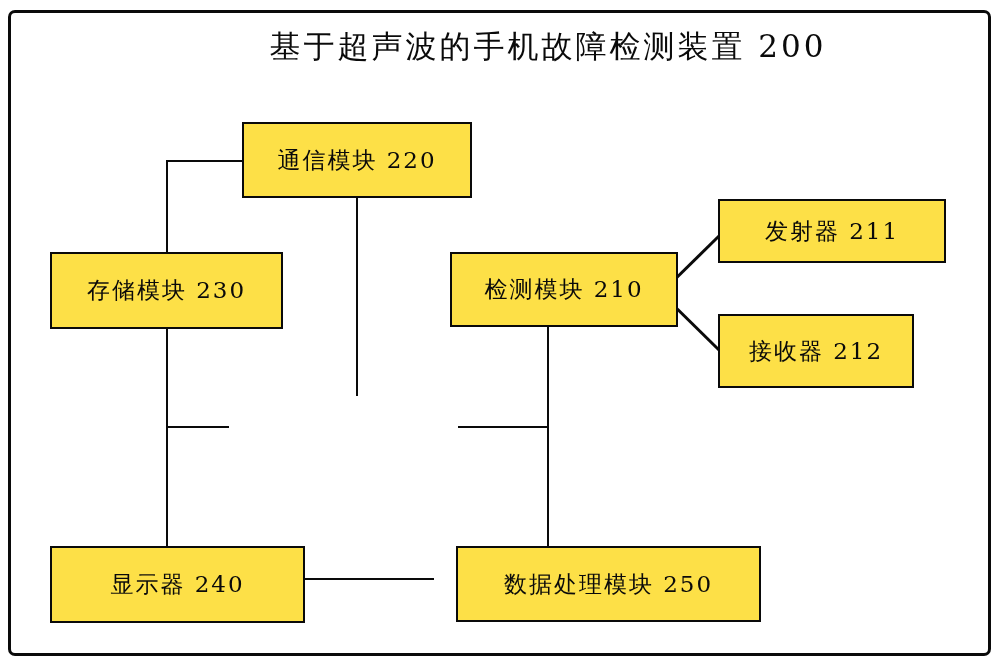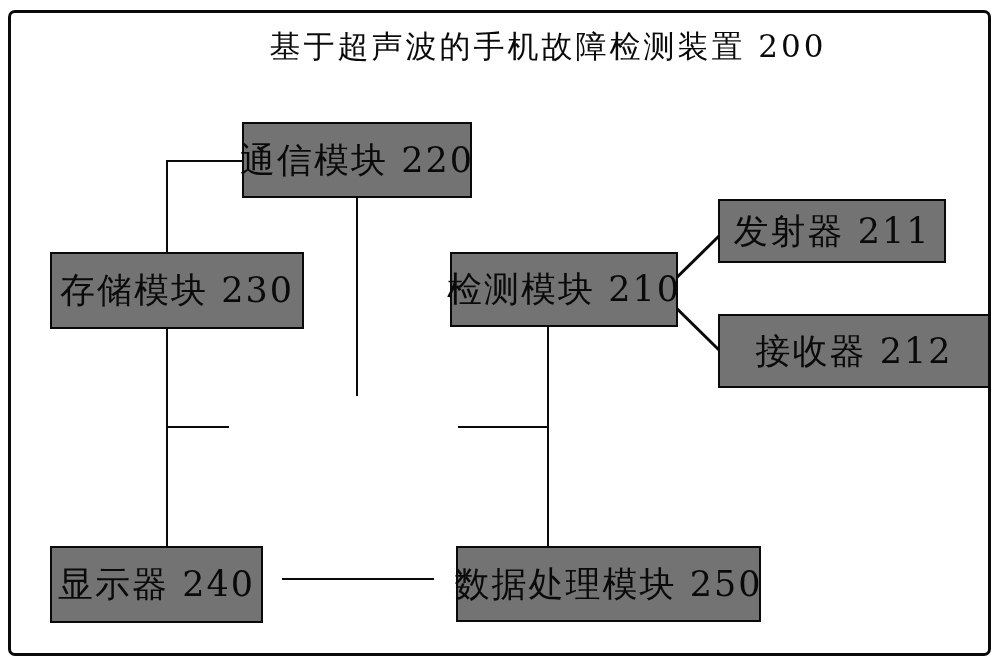--- a/index.html
+++ b/index.html
@@ -42,37 +42,37 @@
   .connectors {
     position: absolute;
     left: 0;
     top: 0;
     width: 1000px;
     height: 666px;
   }
   .node {
     position: absolute;
     border: 2px solid #0a0a0a;
-    background: #737373;
+    background: #fde047;
     box-sizing: border-box;
     display: flex;
     align-items: center;
     justify-content: center;
-    font-size: 35px;
+    font-size: 23px;
     letter-spacing: 2px;
     white-space: nowrap;
     color: #0a0a0a;
   }
   .node-comm        { left: 242px; top: 122px; width: 230px; height: 76px; }
-  .node-storage     { left:  50px; top: 252px; width: 254px; height: 77px; }
+  .node-storage     { left:  50px; top: 252px; width: 233px; height: 77px; }
   .node-detect      { left: 433px; top: 252px; width: 228px; height: 75px; margin-left: 17px; }
   .node-transmitter { left: 718px; top: 199px; width: 228px; height: 64px; }
-  .node-receiver    { left: 718px; top: 314px; width: 272px; height: 74px; }
+  .node-receiver    { left: 718px; top: 314px; width: 196px; height: 74px; }
   .node-power       { left: 228px; top: 395px; width: 231px; height: 74px; }
-  .node-display     { left:  50px; top: 546px; width: 213px; height: 77px; }
+  .node-display     { left:  50px; top: 546px; width: 255px; height: 77px; }
   .node-dataproc    { left: 456px; top: 546px; width: 305px; height: 76px; }
 </style>
 </head>
 <body>
 
 <div class="stage">
 
   <div class="frame"></div>
 
   <div class="title">基于超声波的手机故障检测装置 200</div>

